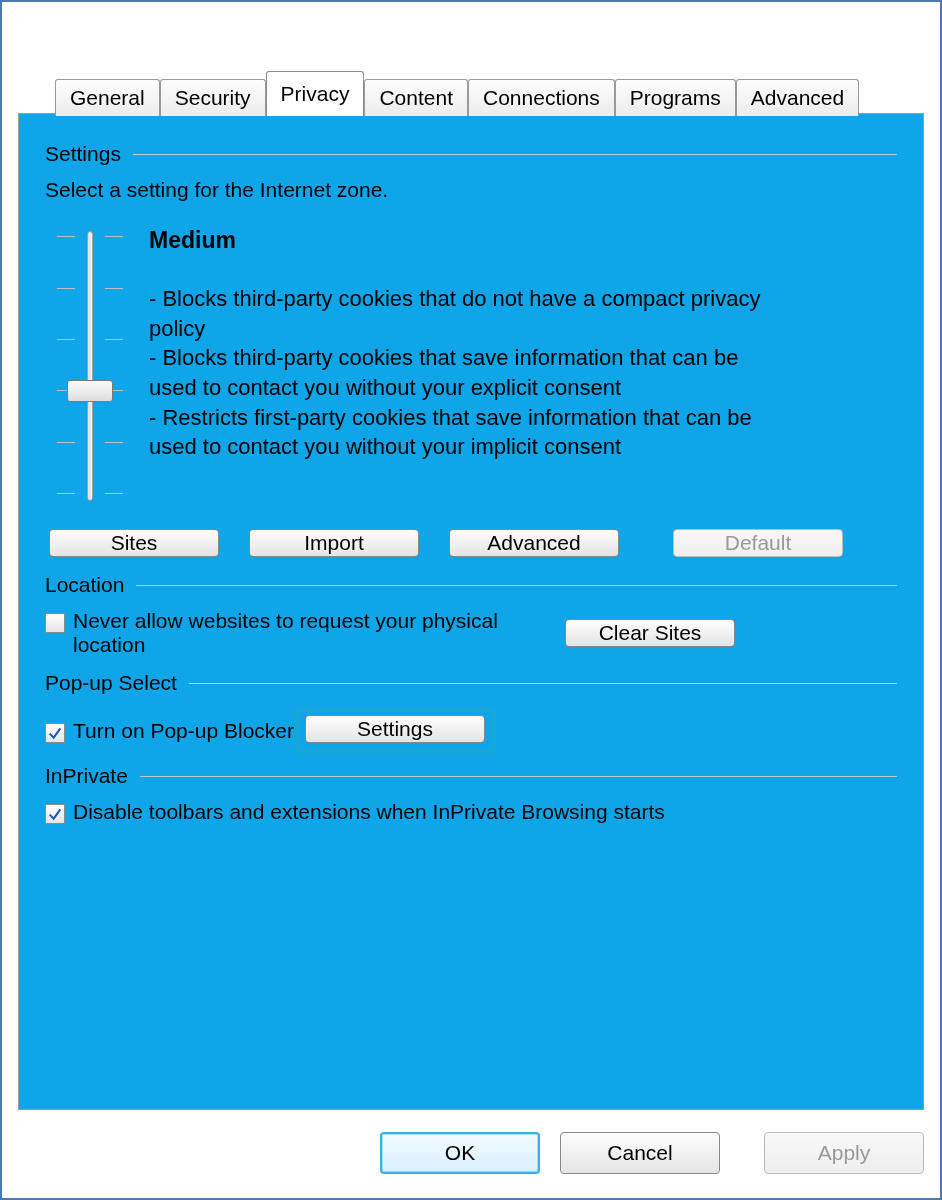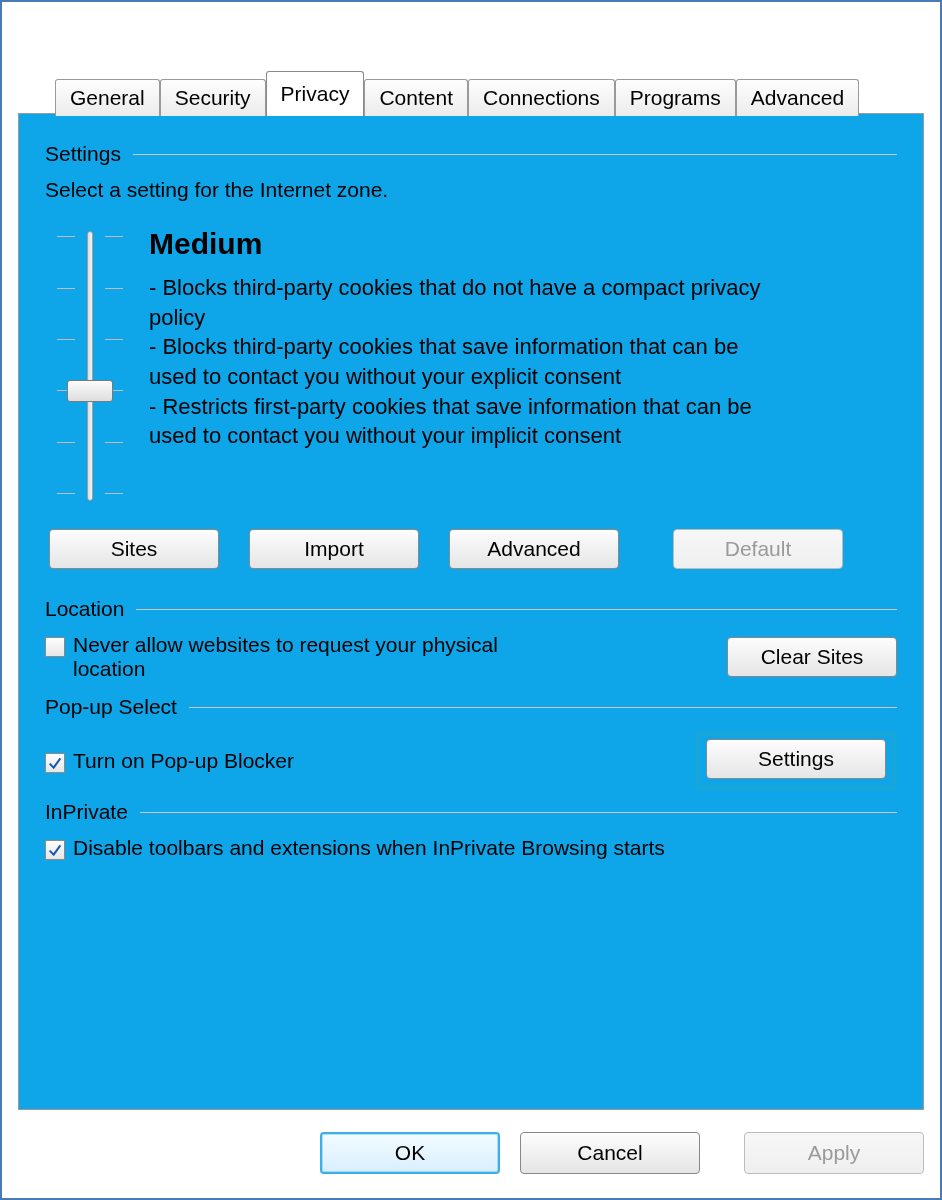--- a/index.html
+++ b/index.html
@@ -151,39 +151,39 @@
     position: absolute;
     left: 50%;
     width: 46px; height: 22px;
     margin-left: -23px;
     border: 1px solid #7a7a7a;
     border-radius: 3px;
     background: linear-gradient(#fcfcfc,#dedede);
   }
   .level-name {
     font-weight: bold;
-    font-size: 30px;
-    margin-bottom: 12px;
+    font-size: 23px;
+    margin-bottom: 30px;
   }
   .level-desc {
     font-size: 22px;
     max-width: 640px;
     line-height: 1.35;
   }
 
   
   .btn-row {
     display: flex;
     gap: 30px;
     margin-top: 28px;
     margin-left: 4px;
   }
   button.win {
     width: 170px;
-    height: 40px;
+    height: 28px;
     font-family: inherit;
     font-size: 21px;
     border: 1px solid #888;
     border-radius: 4px;
     background: linear-gradient(#fdfdfd,#e5e5e5);
     cursor: default;
   }
   button.win:disabled {
     color: #9a9a9a;
     background: linear-gradient(#f7f7f7,#efefef);
@@ -210,42 +210,41 @@
     align-items: center;
     justify-content: center;
     flex: 0 0 20px;
     margin-top: 4px;
   }
   .chk svg { width:16px; height:16px; stroke:#1559b3; stroke-width:3; fill:none; }
 
   .row-flex {
     display:flex;
     align-items:center;
-    justify-content:space-between;
   }
 
   .btn-wide {
     width: 195px;
     height: 40px;
   }
 
   .highlight-box {
     border: 5px solid #17a6d9;
     padding: 3px 6px 6px 6px;
     display:inline-block;
   }
 
   
   .dlg-buttons {
     position: absolute;
     right: 0; bottom: 8px;
     display: flex;
     gap: 20px;
   }
-  .dlg-buttons button.win { width: 180px; height: 42px; }
+  .dlg-buttons button.win { width: 160px; height: 42px; }
 
 </style>
 </head>
 <body>
 
 <div class="window">
 
 
   <div class="client">
 
@@ -296,21 +295,21 @@
         </div>
 
         <div class="btn-row">
           <button class="win">Sites</button>
           <button class="win">Import</button>
           <button class="win">Advanced</button>
           <button class="win" disabled="">Default</button>
         </div>
       </div>
 
-      <div class="group" style="margin-top:28px;">
+      <div class="group" style="margin-top:16px;">
         <div class="group-head">
           <span class="group-title">Location</span>
           <span class="group-line"></span>
         </div>
         <div class="row-flex">
           <div class="check-row" style="max-width:520px;">
             <span class="chk"></span>
             <span>Never allow websites to request your physical location</span>
           </div>
           <button class="win btn-wide">Clear Sites</button>

